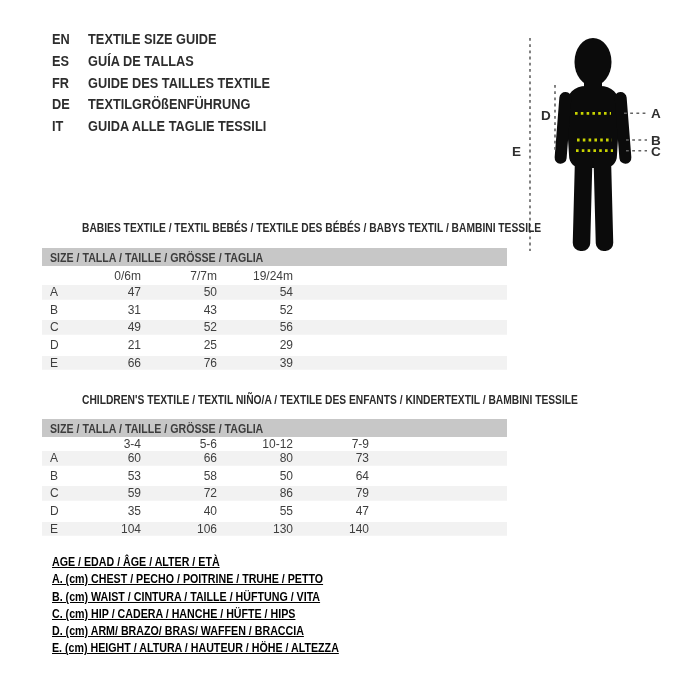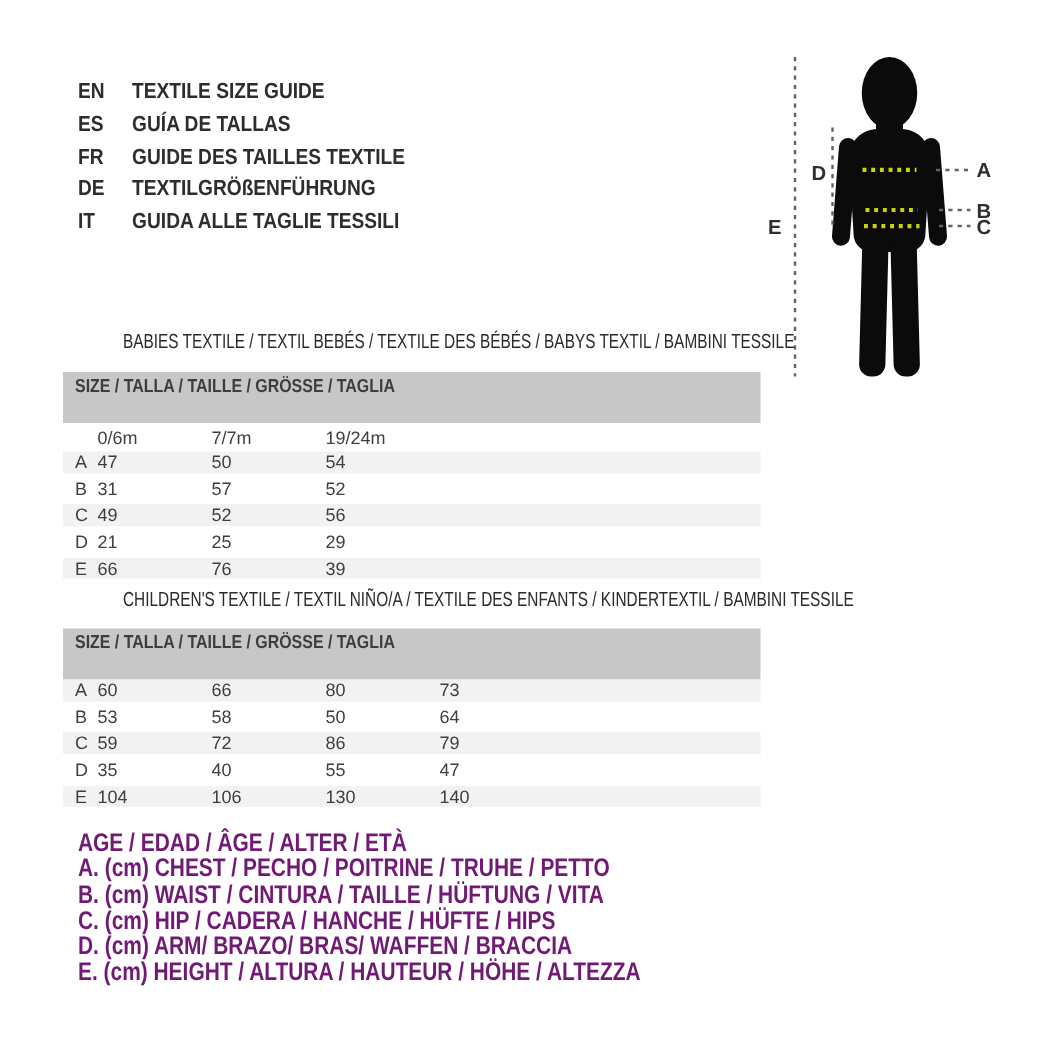--- a/index.html
+++ b/index.html
@@ -4,41 +4,41 @@
 <style>
   html,body{margin:0;padding:0;}
   body{
     width:700px;height:700px;position:relative;background:#ffffff;
     font-family:"Liberation Sans", sans-serif;color:#3f3f3f;overflow:hidden;
   }
   .abs{position:absolute;}
   .cond{display:inline-block;transform-origin:0 50%;white-space:nowrap;}
 
   
-  .lang{left:52px;top:51px;font-weight:700;font-size:14.5px;color:#2d2d2d;}
+  .lang{left:52px;top:29px;font-weight:700;font-size:14.5px;color:#2d2d2d;}
   .lang-row{height:21.8px;line-height:21.8px;transform:scaleX(0.88);transform-origin:0 50%;white-space:nowrap;}
   .lang-code{display:inline-block;width:41px;}
 
   
-  .sec-title{font-weight:400;font-size:13.5px;color:#2b2b2b;line-height:14px;padding-left:32px;}
+  .sec-title{font-weight:700;font-size:13.5px;color:#2b2b2b;line-height:14px;padding-left:32px;}
   .sec-title .cond{transform:scaleX(0.76);}
 
   
   .size-table{left:42px;width:465px;}
-  .size-band{height:34px;line-height:18px;background:#c7c7c7;padding-left:8px;box-sizing:border-box;}
+  .size-band{height:18px;line-height:18px;background:#c7c7c7;padding-left:8px;box-sizing:border-box;}
   .size-band .cond{transform:scaleX(0.85);font-weight:700;font-size:12.5px;color:#3d3d3d;}
   .t-row{display:grid;grid-template-columns:23px 76px 76px 76px 76px;font-size:12px;height:17.7px;line-height:15.5px;}
   .t-colhead{height:19px;line-height:20px;}
   .t-colhead-c{height:14px;line-height:14px;}
   .striped{background:#f2f2f2;box-shadow:inset 0 -3.2px 0 #ffffff;}
   .t-letter{padding-left:8px;text-align:left;}
-  .t-cell{text-align:left;}
+  .t-cell{text-align:right;}
 
   
-  .legend{left:52px;top:553px;font-weight:700;font-size:17px;color:#701a75;}
+  .legend{left:52px;top:553px;font-weight:700;font-size:13px;color:#000000;text-decoration:underline;}
   .legend-row{height:17.3px;line-height:17.3px;transform:scaleX(0.82);transform-origin:0 50%;white-space:nowrap;}
 
   
   .figure{left:500px;top:25px;width:170px;height:230px;}
   .figure svg{display:block;width:170px;height:230px;}
   .meas-label{font-family:"Liberation Sans", sans-serif;font-size:13.5px;font-weight:700;fill:#2f2f2f;}
 </style>
 </head>
 <body>
 
@@ -100,21 +100,21 @@
   <div class="t-row striped">
     <div class="t-letter">A</div>
     <div class="t-cell">47</div>
     <div class="t-cell">50</div>
     <div class="t-cell">54</div>
     <div class="t-cell"></div>
   </div>
   <div class="t-row">
     <div class="t-letter">B</div>
     <div class="t-cell">31</div>
-    <div class="t-cell">57</div>
+    <div class="t-cell">43</div>
     <div class="t-cell">52</div>
     <div class="t-cell"></div>
   </div>
   <div class="t-row striped">
     <div class="t-letter">C</div>
     <div class="t-cell">49</div>
     <div class="t-cell">52</div>
     <div class="t-cell">56</div>
     <div class="t-cell"></div>
   </div>
@@ -134,20 +134,27 @@
   </div>
 </div>
 
 <div class="abs sec-title" style="left:50px;top:393px;">
   <span class="cond">CHILDREN'S TEXTILE / TEXTIL NIÑO/A / TEXTILE DES ENFANTS / KINDERTEXTIL / BAMBINI TESSILE</span>
 </div>
 
 <div class="abs size-table" style="top:419px;">
   <div class="size-band">
     <span class="cond">SIZE / TALLA / TAILLE / GRÖSSE / TAGLIA</span>
+  </div>
+  <div class="t-row t-colhead-c">
+    <div class="t-letter"></div>
+    <div class="t-cell">3-4</div>
+    <div class="t-cell">5-6</div>
+    <div class="t-cell">10-12</div>
+    <div class="t-cell">7-9</div>
   </div>
   <div class="t-row striped">
     <div class="t-letter">A</div>
     <div class="t-cell">60</div>
     <div class="t-cell">66</div>
     <div class="t-cell">80</div>
     <div class="t-cell">73</div>
   </div>
   <div class="t-row">
     <div class="t-letter">B</div>

